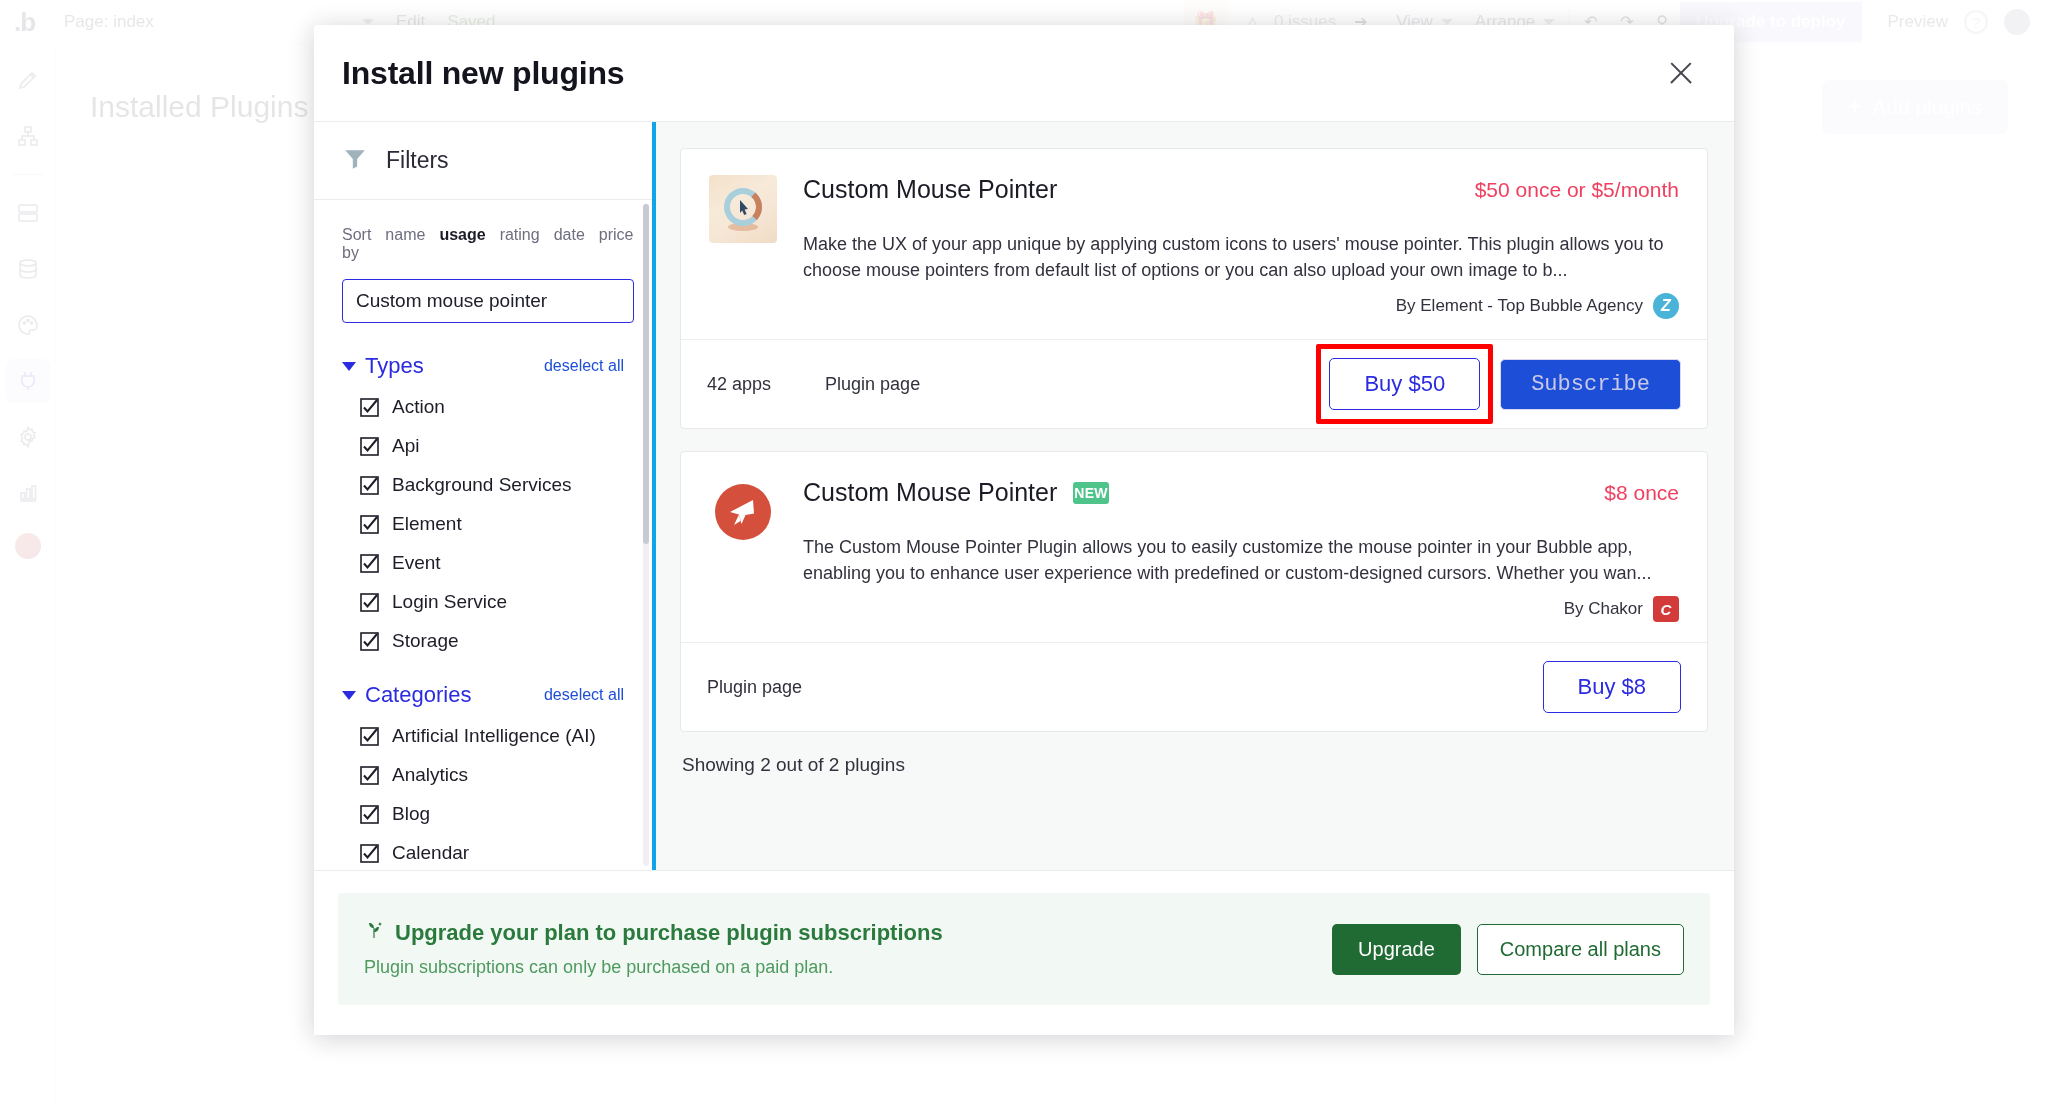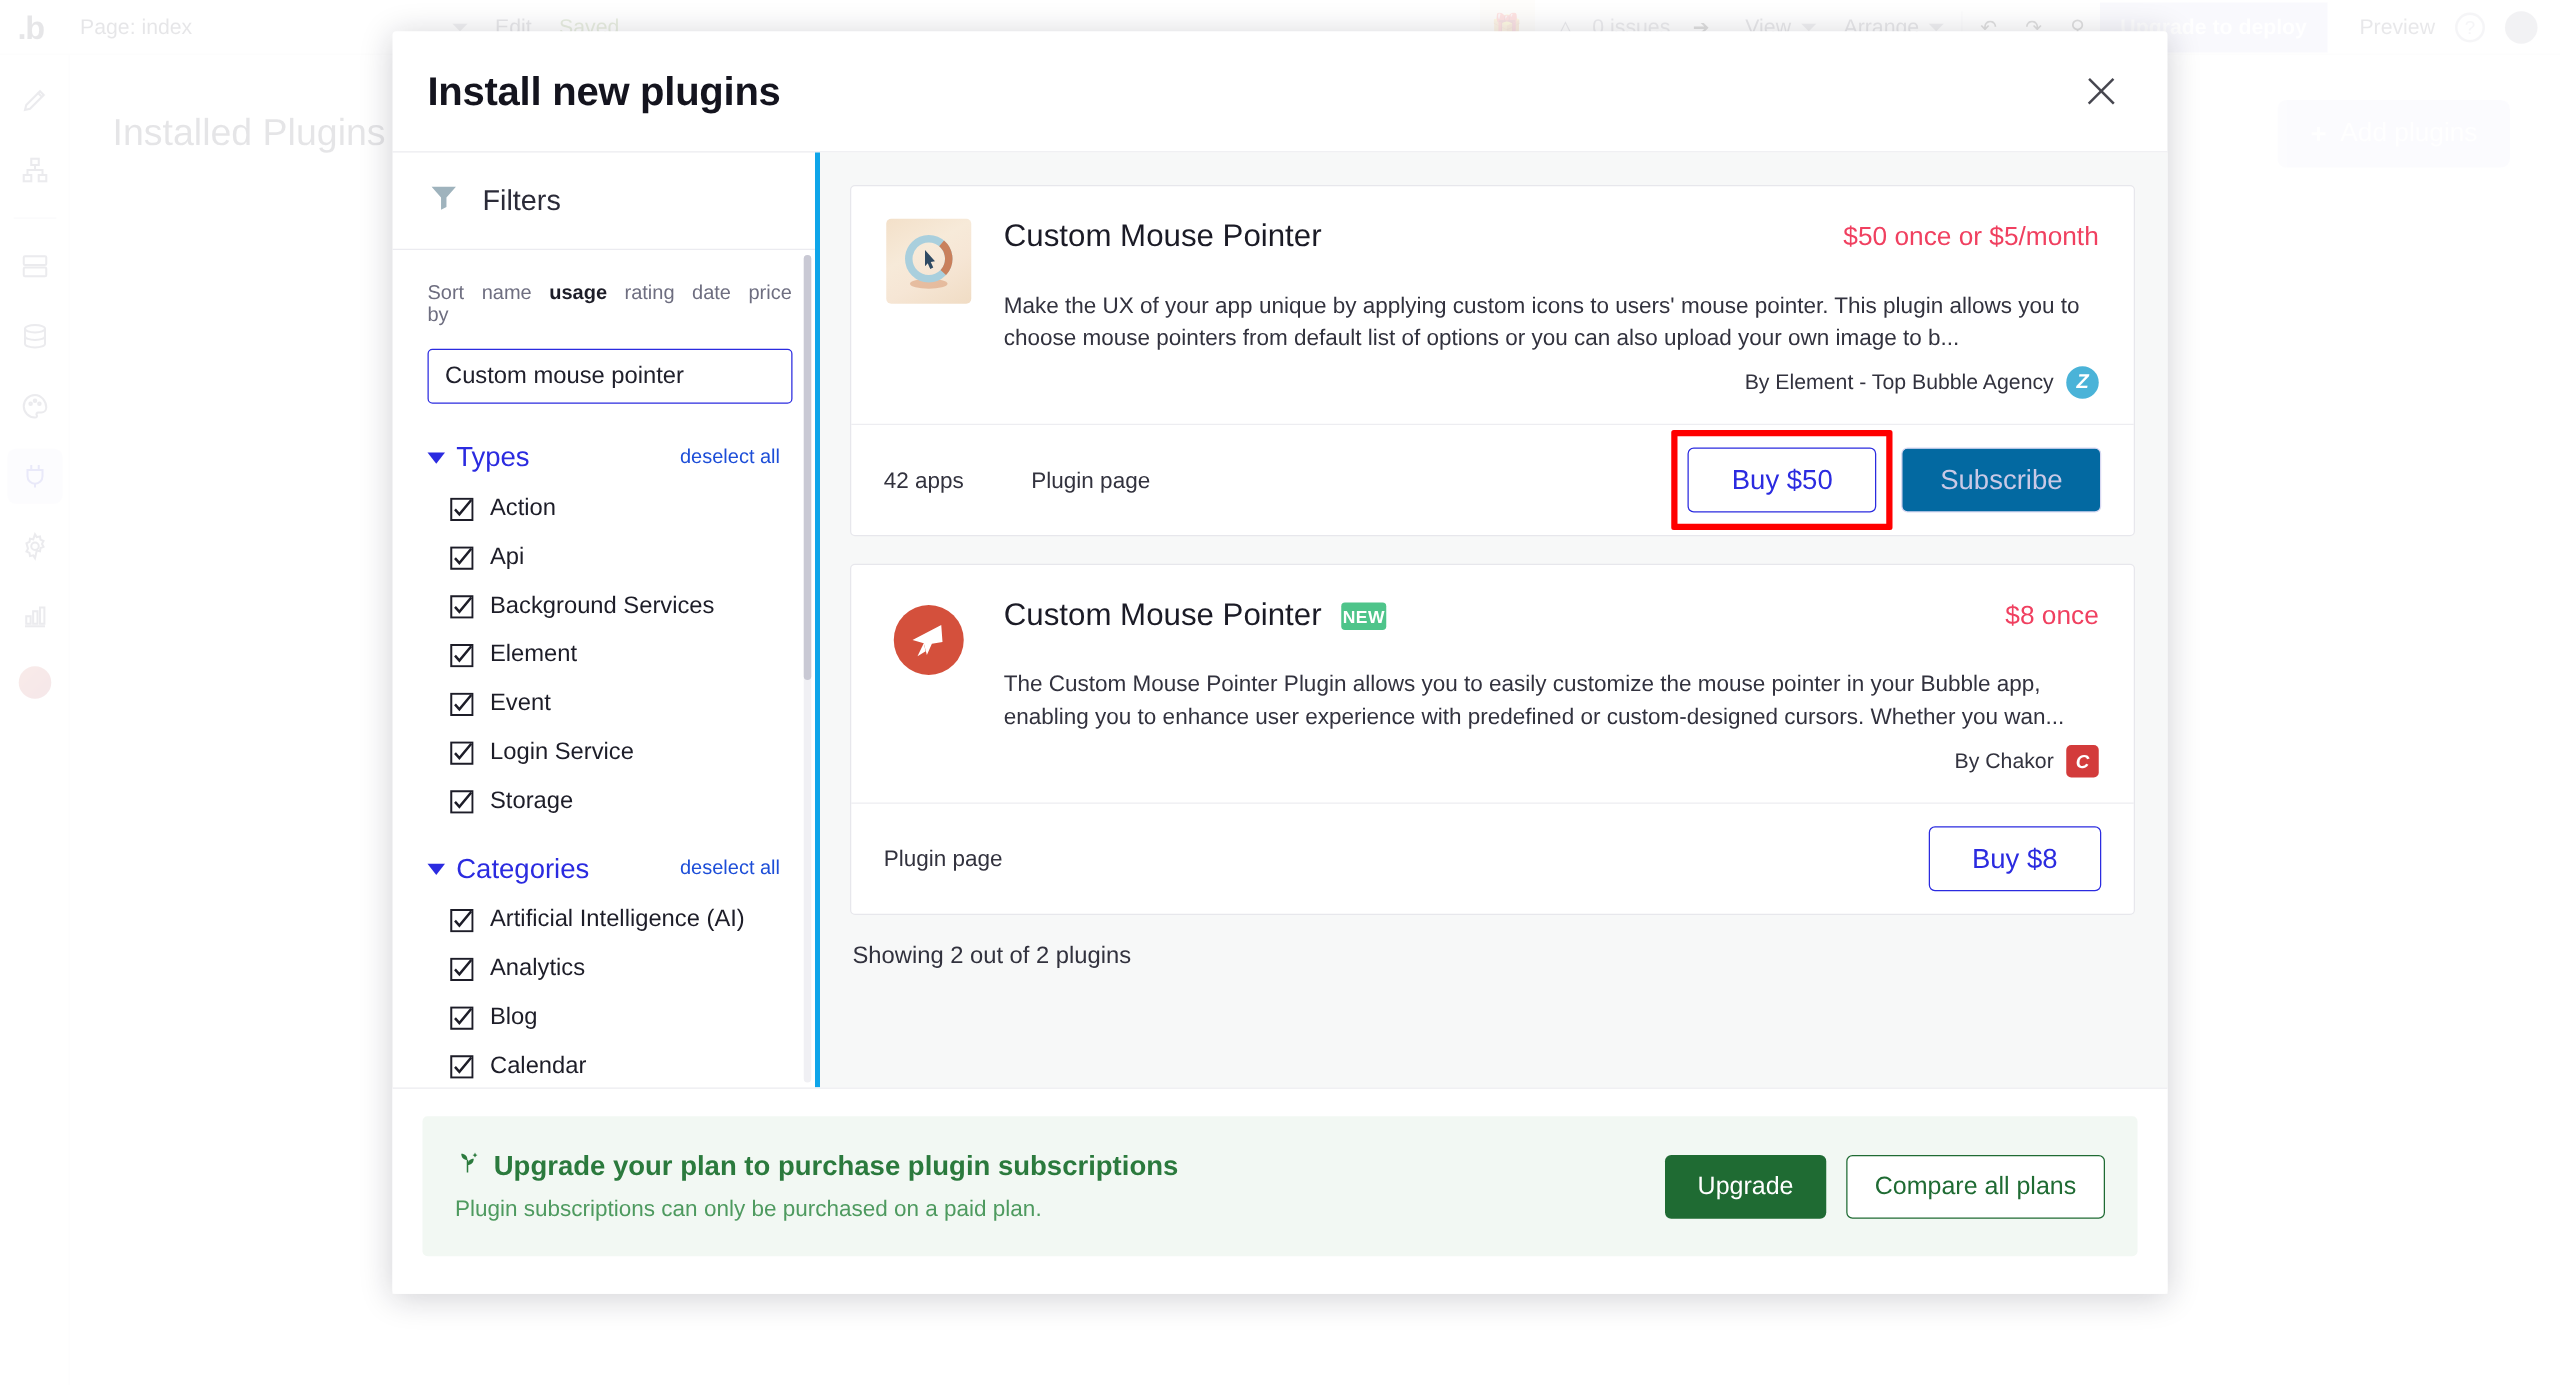--- a/index.html
+++ b/index.html
@@ -178,23 +178,23 @@
   }
   .foot-meta { font-size: 18px; color: #32323e; }
   .foot-link { font-size: 18px; color: #32323e; cursor: pointer; }
   .foot-btns { margin-left: auto; display: flex; align-items: center; gap: 20px; }
   .btn-buy {
     border: 1.8px solid #2b2be0; color: #2b2be0; background: #fff;
     font-size: 22px; border-radius: 5px; padding: 12px 34px; cursor: pointer;
     font-family: "Liberation Sans", sans-serif;
   }
   .btn-sub {
-    border: 1.8px solid #d8d8f2; color: #c9c9e6; background: #0369a1;
+    border: 1.8px solid #d8d8f2; color: #c9c9e6; background: #1d4ed8;
     font-size: 22px; border-radius: 5px; padding: 12px 30px;
-    font-family: Liberation Sans, sans-serif;
+    font-family: Liberation Mono, monospace;
   }
   .hl-wrap { position: relative; }
   .hl-wrap::after {
     content: ""; position: absolute; left: -13px; top: -14px; right: -13px; bottom: -14px;
     border: 5px solid #ff0000; border-radius: 2px; pointer-events: none;
   }
   .showing { font-size: 19px; color: #32323e; margin: 10px 0 0 2px; }
 
   
   .modal-foot {

